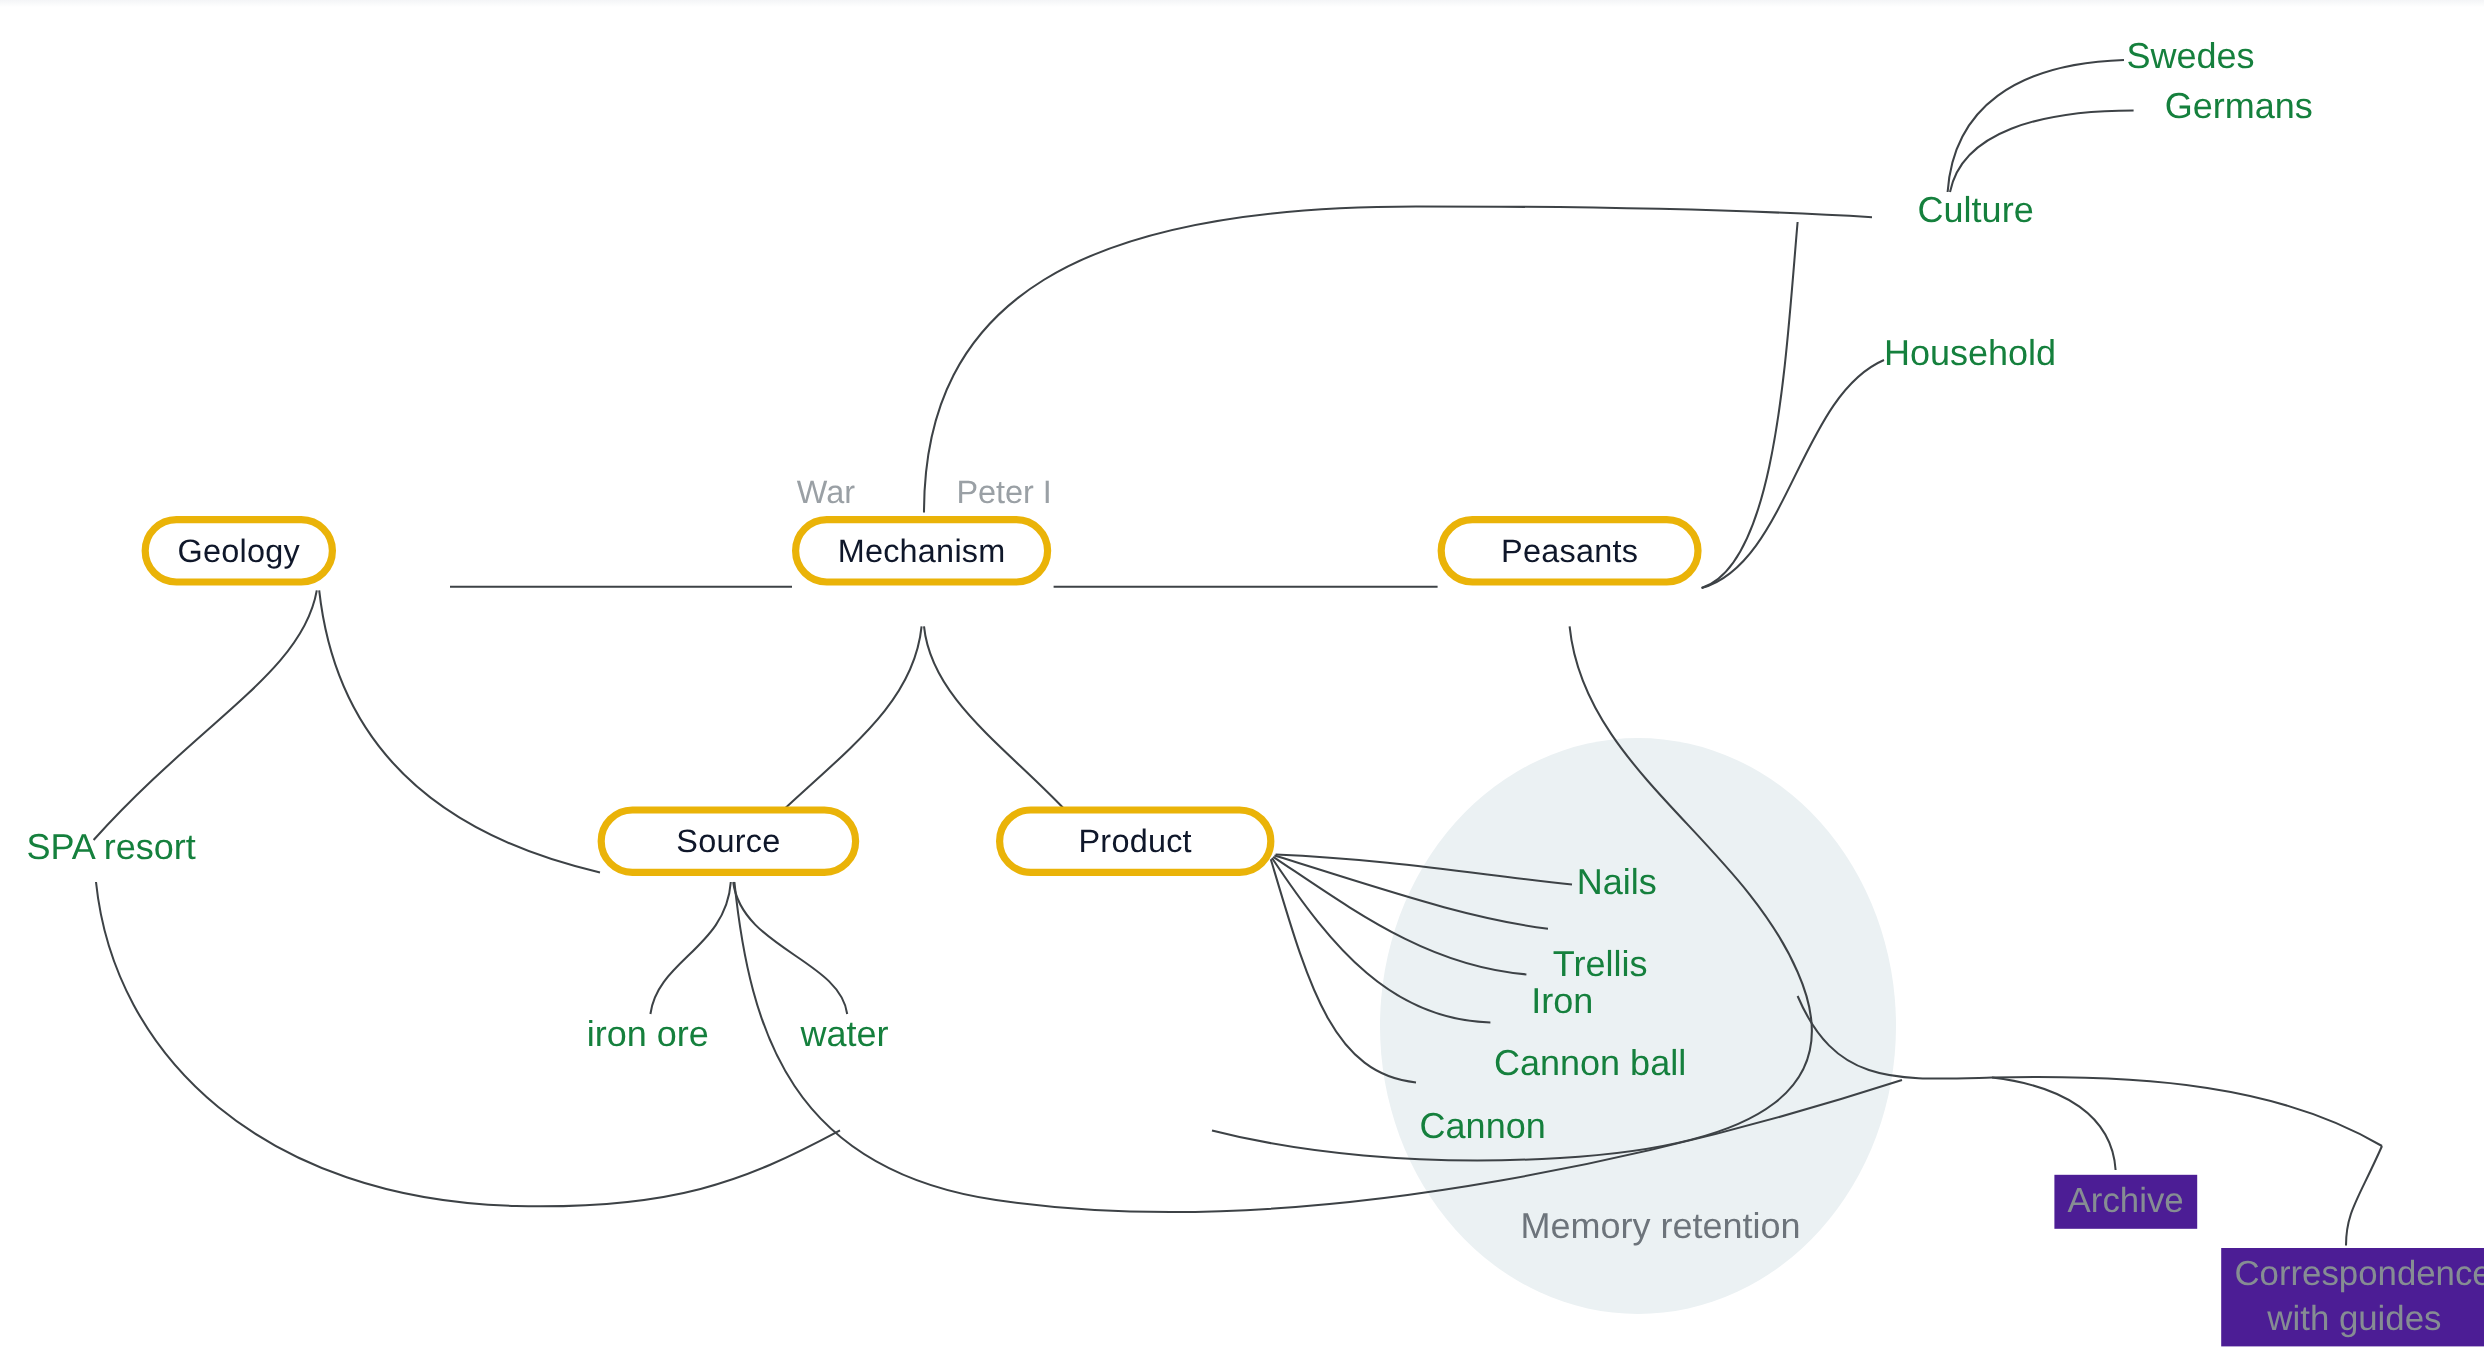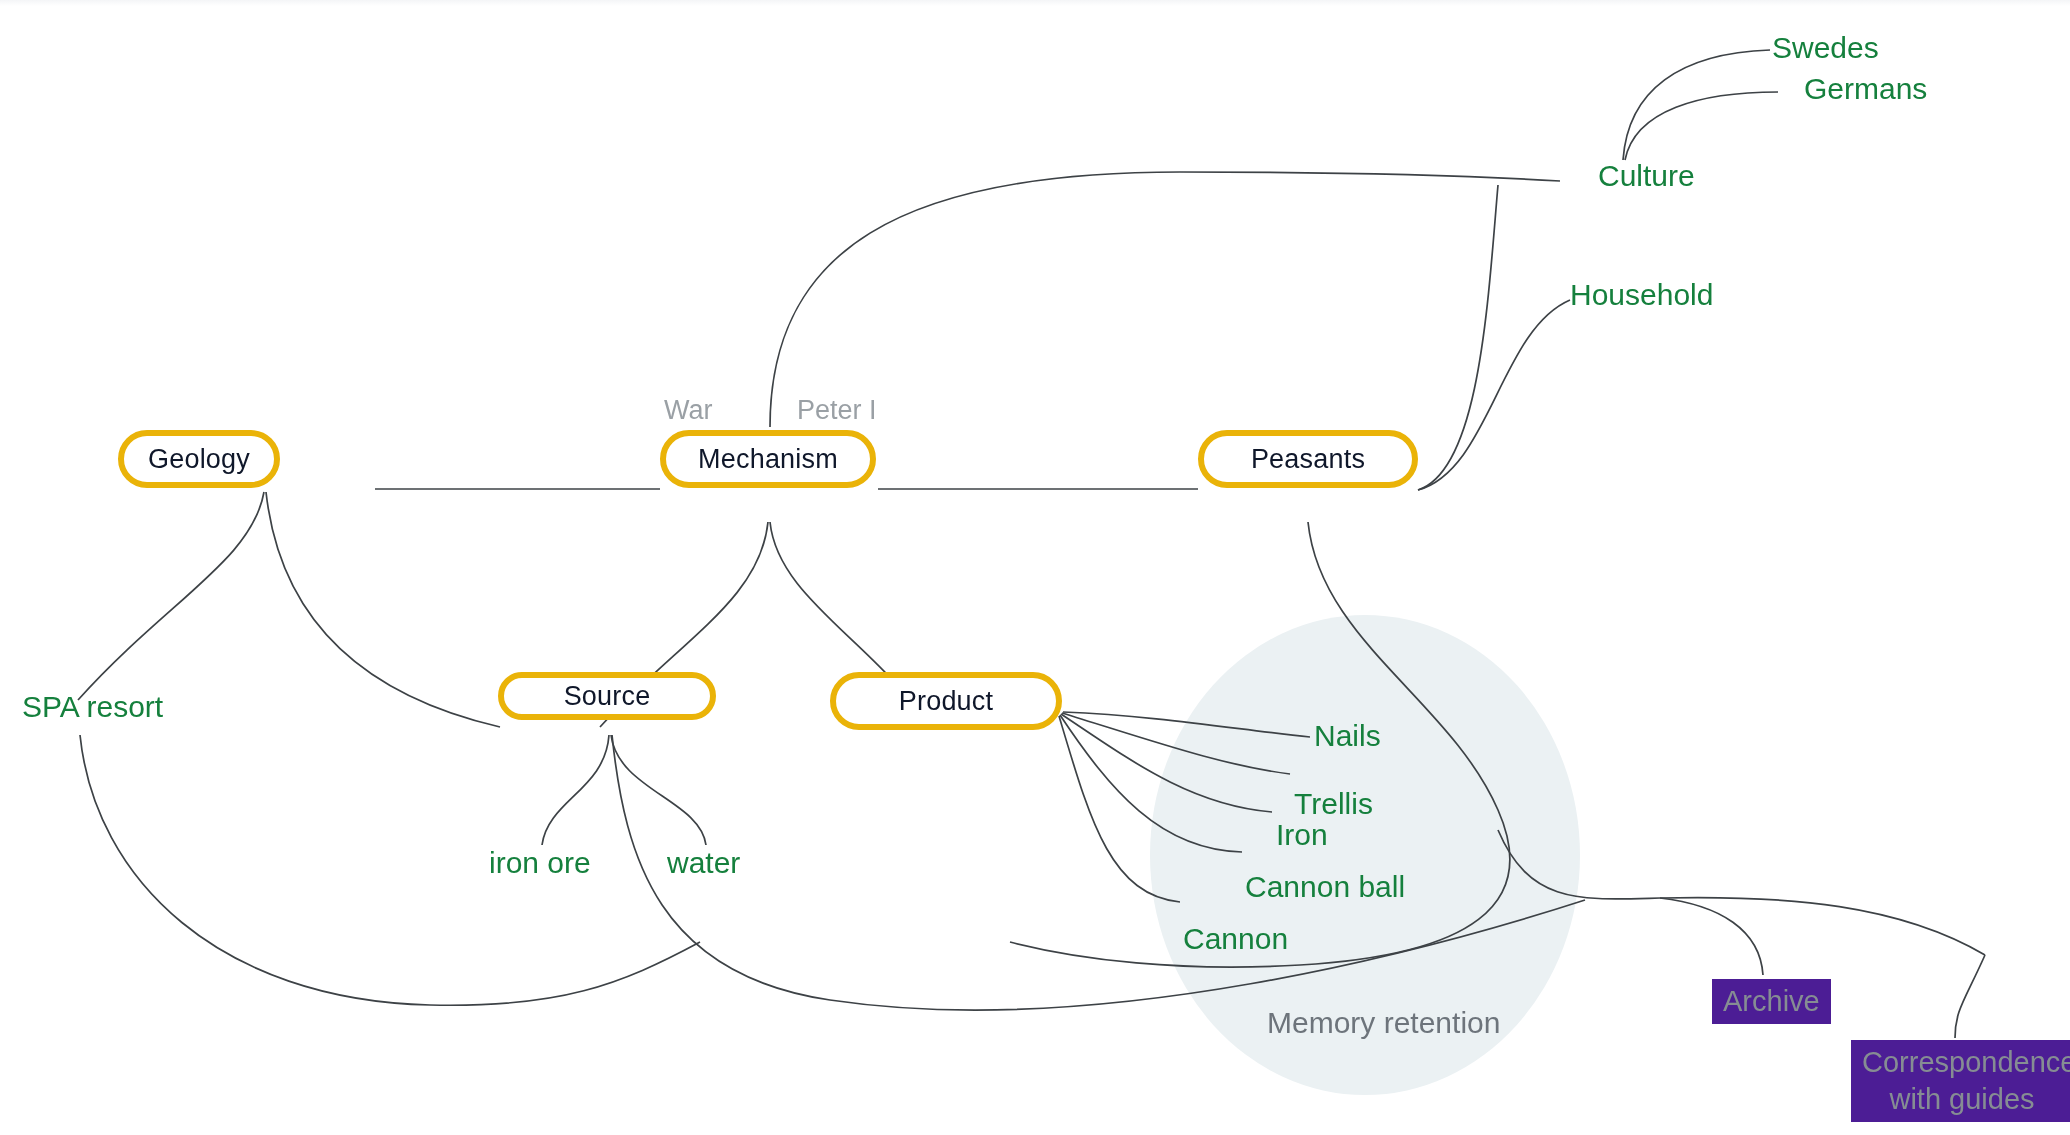--- a/index.html
+++ b/index.html
@@ -158,21 +158,21 @@
   </div>
 
   <div class="node" style="left:660px; top:430px; width:216px; height:58px;">
     <span>Mechanism</span>
   </div>
 
   <div class="node" style="left:1198px; top:430px; width:220px; height:58px;justify-content:center;">
     <span>Peasants</span>
   </div>
 
-  <div class="node" style="left:498px; top:672px; width:218px; height:48px;">
+  <div class="node" style="left:498px; top:672px; width:218px; height:58px;">
     <span>Source</span>
   </div>
 
   <div class="node" style="left:830px; top:672px; width:232px; height:58px;">
     <span>Product</span>
   </div>
 
   <div class="edge-label" style="left:664px; top:395px;">
     <span>War</span>
   </div>

